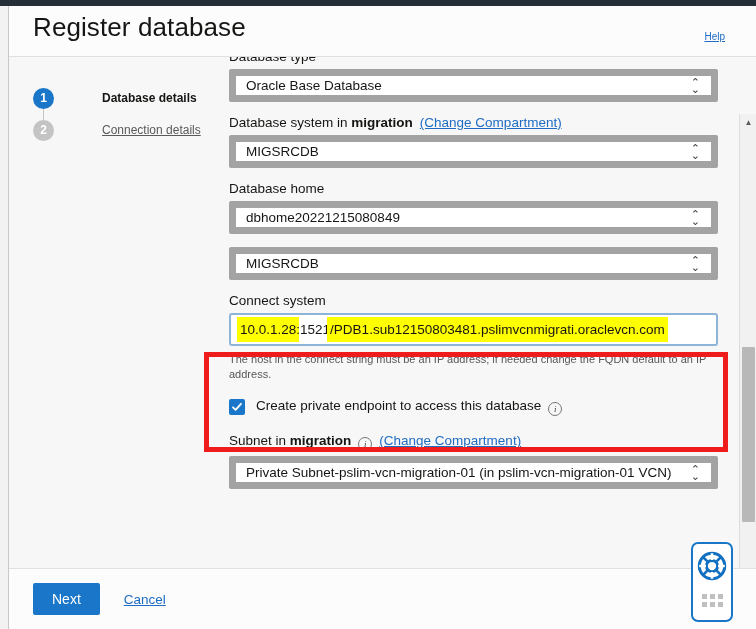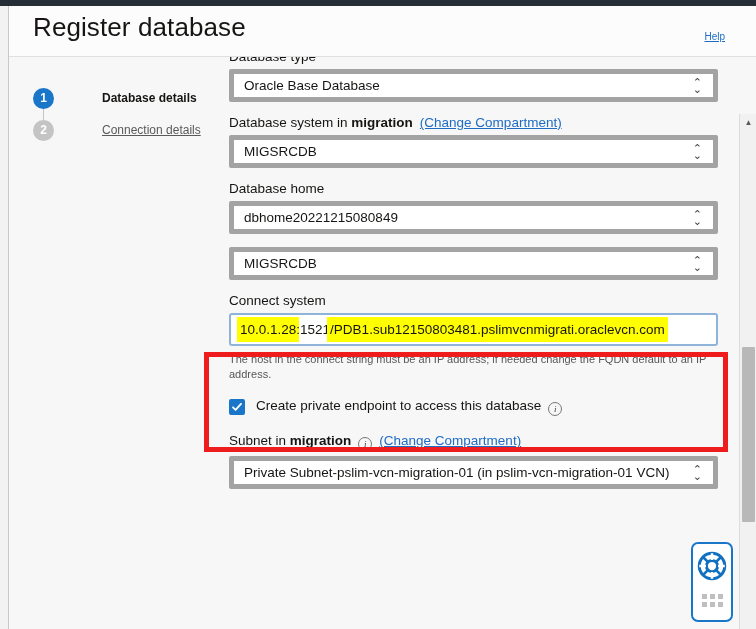--- a/index.html
+++ b/index.html
@@ -144,21 +144,21 @@
     margin-left: 7px;
     cursor: pointer;
     text-align: center;
   }
 
   .select-box {
     position: relative;
     width: 100%;
     height: 33px;
     background: #ffffff;
-    border: 5px solid #a3a3a3;
+    border: 7px solid #a3a3a3;
     border-radius: 2px;
     display: flex;
     align-items: center;
     padding: 0 30px 0 10px;
     font-size: 13.5px;
     color: #161513;
     cursor: pointer;
     white-space: nowrap;
     overflow: hidden;
   }
@@ -460,20 +460,24 @@
       </div>
 
       <div class="scrollbar">
         <div class="sb-arrow up">▲</div>
         <div class="sb-thumb"></div>
 
       </div>
 
     </div>
 
+    <div class="dlg-footer">
+      <button class="btn-next">Next</button>
+      <span class="btn-cancel">Cancel</span>
+    </div>
 
   </div>
 
   <div class="red-box"></div>
 
   <div class="float-widget">
     <svg class="buoy" viewBox="0 0 40 40">
       <circle cx="20" cy="20" r="17" fill="none" stroke="#1270c0" stroke-width="4"></circle>
       <circle cx="20" cy="20" r="7.5" fill="none" stroke="#1270c0" stroke-width="4"></circle>
       <path d="M20 3 L20 12 M20 28 L20 37 M3 20 L12 20 M28 20 L37 20" stroke="#ffffff" stroke-width="3.4"></path>

